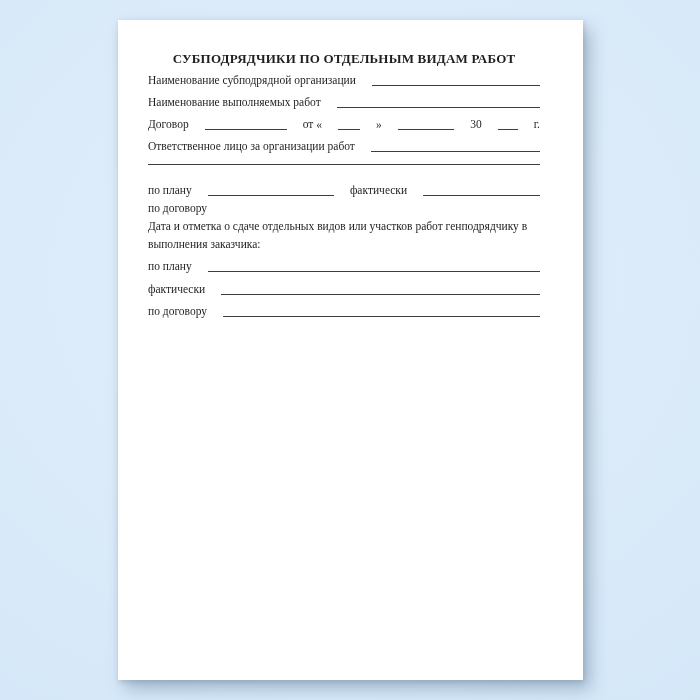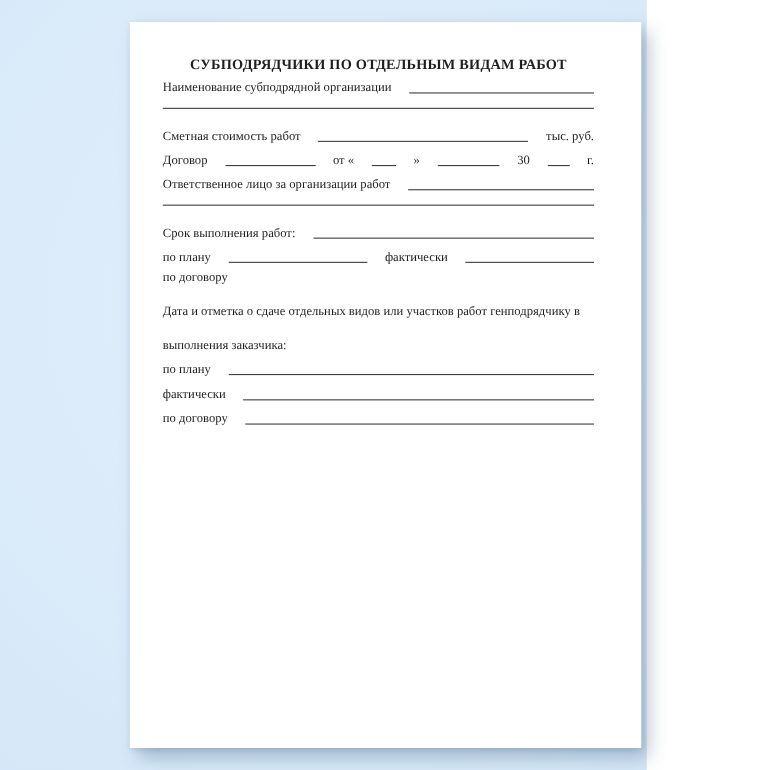--- a/index.html
+++ b/index.html
@@ -1,21 +1,21 @@
 <!DOCTYPE html>
 <html><head>
 <meta charset="utf-8">
 <style>
   html, body { margin: 0; padding: 0; }
   body {
     width: 700px; height: 700px; overflow: hidden;
     font-family: "Liberation Serif", "DejaVu Serif", serif;
   }
   .stage {
-    position: relative; width: 588px; height: 700px;
+    position: relative; width: 700px; height: 700px;
     background: radial-gradient(130% 115% at 48% 40%, #e3effb 0%, #d7e9f9 55%, #cbe0f3 100%);
   }
   .paper {
     position: absolute; left: 118px; top: 20px; width: 465px; height: 660px;
     background: #ffffff;
     box-shadow: 7px 9px 16px rgba(98,121,148,0.45), 1px 2px 5px rgba(98,121,148,0.30);
   }
   .doc {
     position: absolute; left: 30px; right: 43px; top: 31px;
     font-size: 11.5px; color: #1f1f1f;
@@ -23,21 +23,21 @@
   .title {
     margin: 0 0 6px 0; font-size: 13px; font-weight: 700;
     line-height: 16px; text-align: center; letter-spacing: 0.2px;
     white-space: nowrap;
   }
   .row {
     display: flex; align-items: baseline; gap: 16px;
     height: 16px; line-height: 15px; margin-top: 6px; white-space: nowrap;
   }
   .row.tight { height: 14px; line-height: 14px; margin-top: 0; }
-  .row.mt0 { margin-top: 17px; }
+  .row.mt0 { margin-top: 4px; }
   .row.mt2 { margin-top: 2px; }
   .row.mt7 { margin-top: 7px; }
   .row.mt8 { margin-top: 8px; }
   .lbl { flex: 0 0 auto; }
   .fill {
     flex: 1 1 auto; height: 1px; align-self: baseline;
     border-bottom: 1px solid #3d3d3d; transform: translateY(2px);
   }
   .fill.g145 { flex-grow: 1.45; }
   .fill.g108 { flex-grow: 1.08; }
@@ -52,28 +52,24 @@
     <div class="doc">
 
       <h1 class="title"><span>СУБПОДРЯДЧИКИ ПО ОТДЕЛЬНЫМ ВИДАМ РАБОТ</span></h1>
 
       <div class="row">
         <span class="lbl">Наименование субподрядной организации</span>
         <span class="fill"></span>
       </div>
 
       <div class="row">
+        <span class="lbl">Наименование выполняемых работ</span>
         <span class="fill"></span>
       </div>
 
-      <div class="row">
-        <span class="lbl">Сметная стоимость работ</span>
-        <span class="fill"></span>
-        <span class="lbl">тыс. руб.</span>
-      </div>
 
       <div class="row">
         <span class="lbl">Договор</span>
         <span class="fill g145"></span>
         <span class="lbl">от «</span>
         <span class="fill sm"></span>
         <span class="lbl">»</span>
         <span class="fill"></span>
         <span class="lbl">30</span>
         <span class="fill xs"></span>
@@ -82,24 +78,20 @@
 
       <div class="row">
         <span class="lbl">Ответственное лицо за организации работ</span>
         <span class="fill"></span>
       </div>
 
       <div class="row">
         <span class="fill"></span>
       </div>
 
-      <div class="row">
-        <span class="lbl">Срок выполнения работ:</span>
-        <span class="fill"></span>
-      </div>
 
       <div class="row">
         <span class="lbl">по плану</span>
         <span class="fill g108"></span>
         <span class="lbl">фактически</span>
         <span class="fill"></span>
       </div>
 
       <div class="row tight mt2">
         <span class="lbl">по договору</span>

